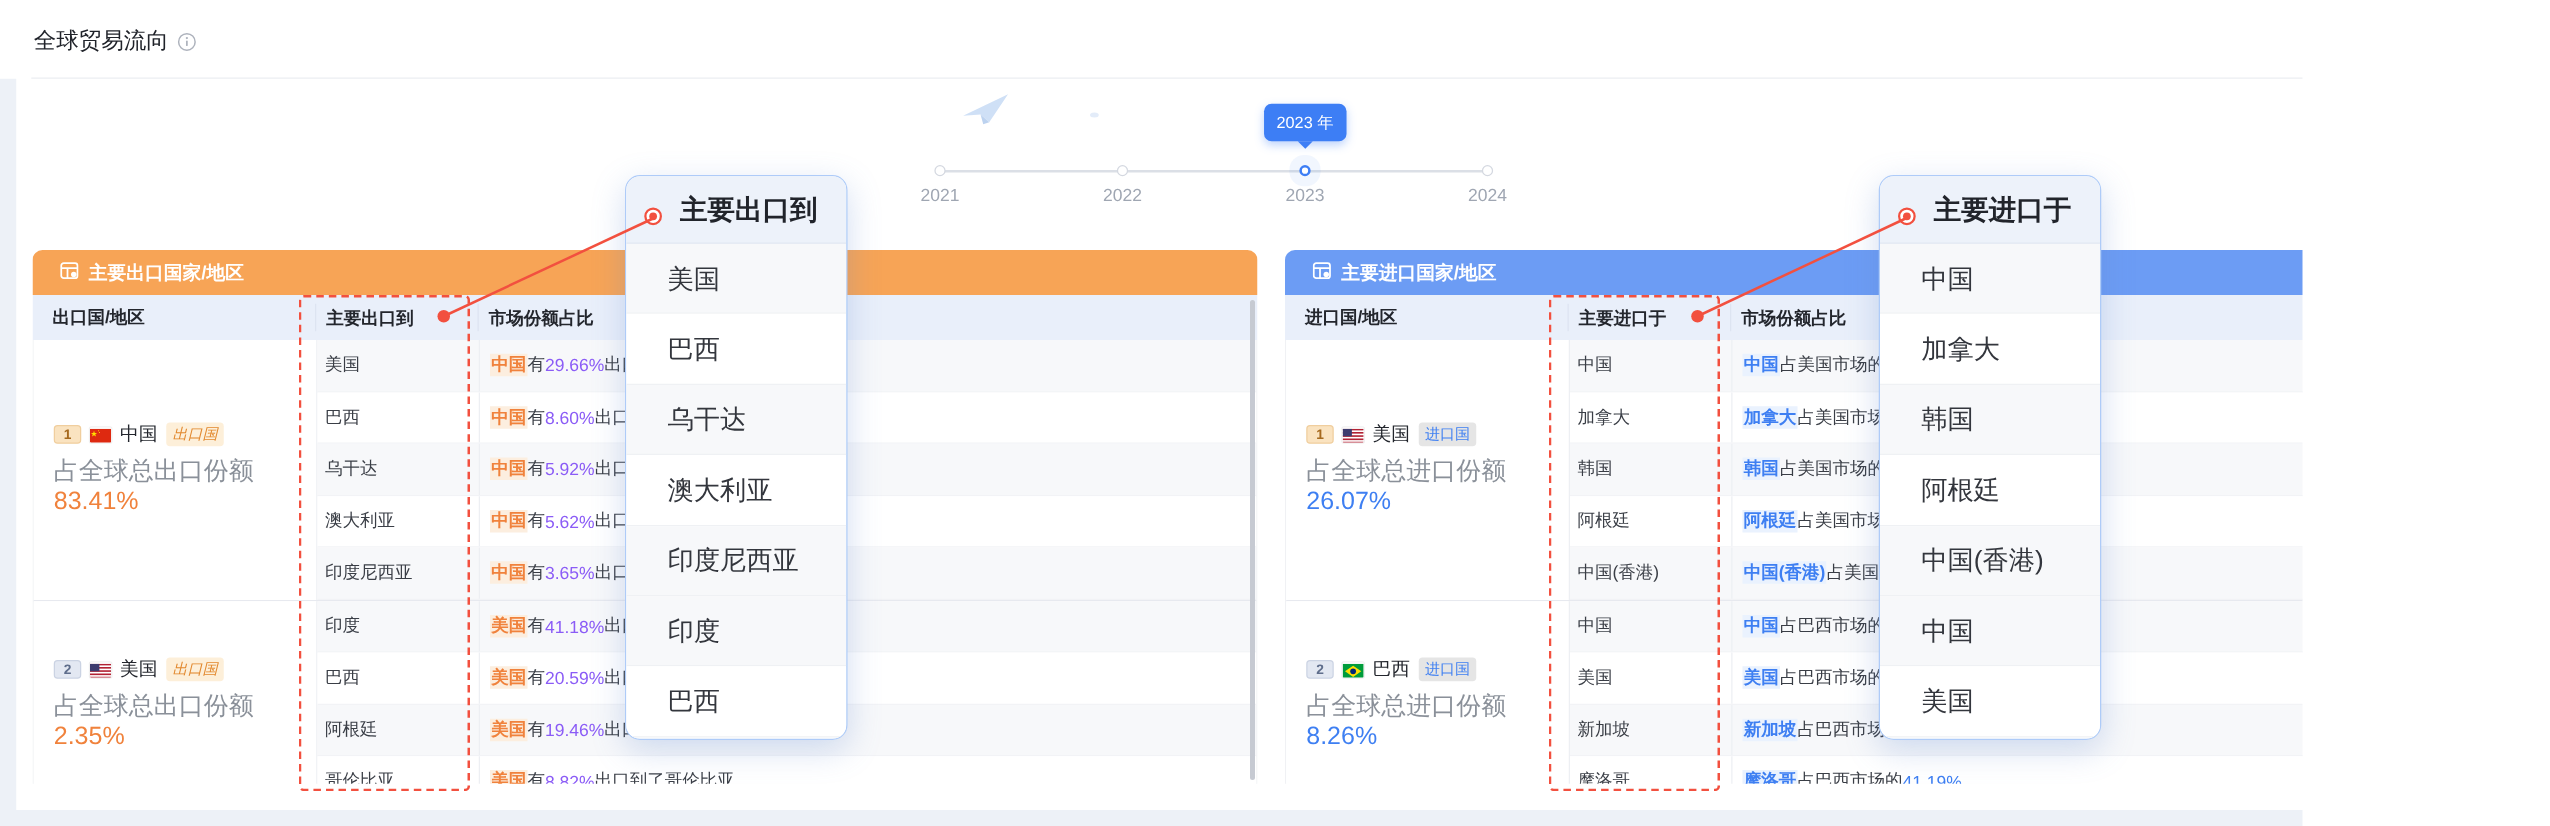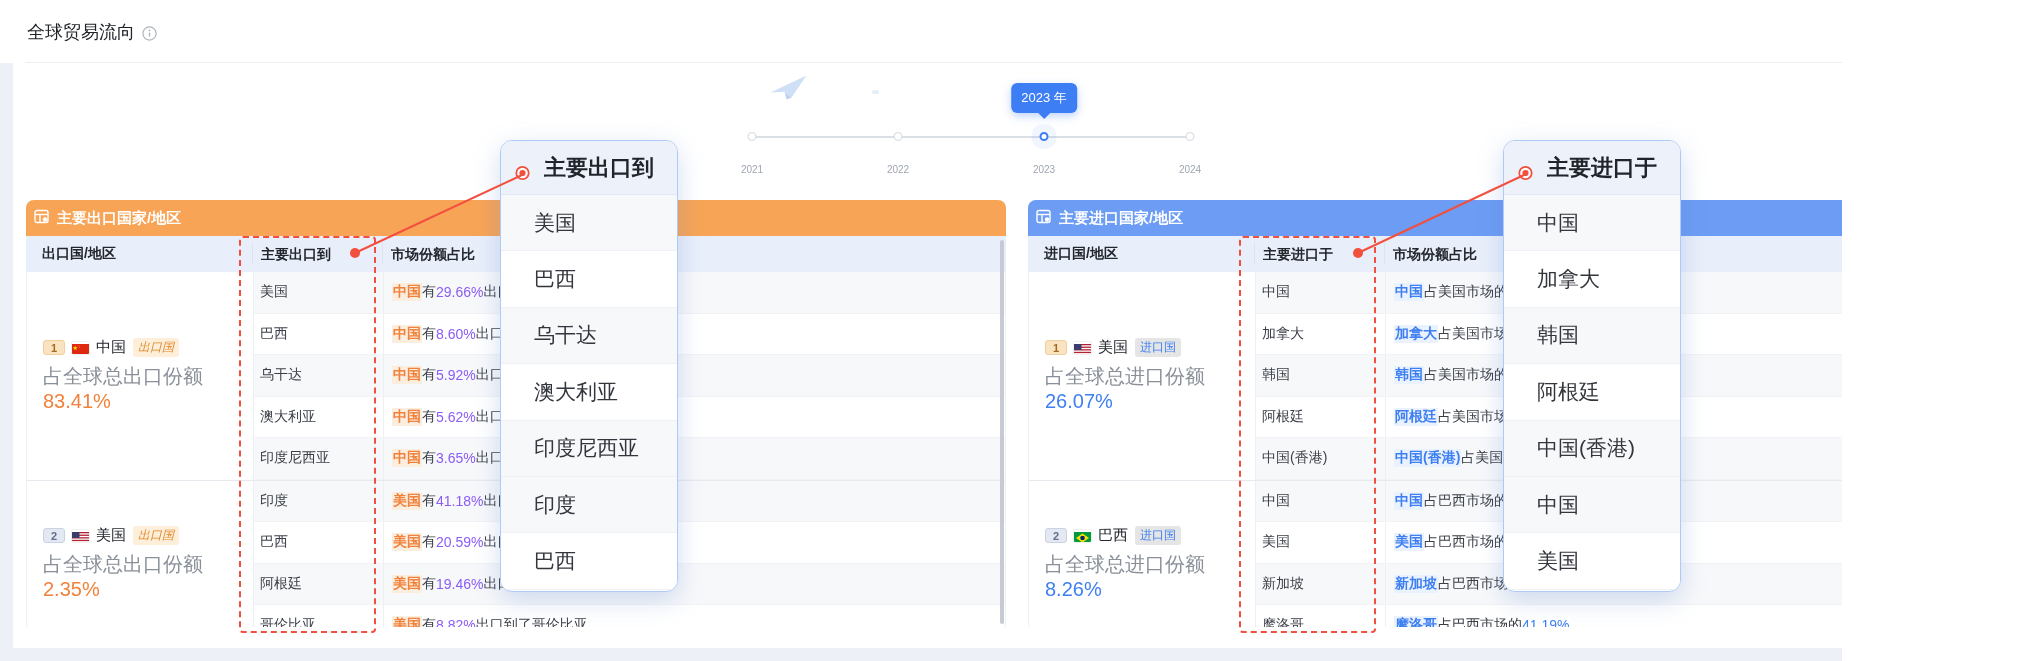--- a/index.html
+++ b/index.html
@@ -13,29 +13,29 @@
   
   .strip{position:absolute;background:#EDF1F7;z-index:3;}
   .strip.left{left:0;top:63px;width:13px;height:598px;}
   .strip.right{left:2011px;top:63px;width:29px;height:598px;}
   .strip.bottom{left:0;top:648px;width:2040px;height:13px;}
 
   
   .slider-track{position:absolute;left:752px;top:136px;width:438px;height:2px;background:#DBDFE6;border-radius:1px;z-index:2;}
   .slider-dot{position:absolute;width:9px;height:9px;border-radius:50%;background:#fff;border:1.5px solid #D4D8E0;top:132px;transform:translateX(-50%);z-index:2;box-sizing:border-box;}
   .slider-dot.active{border:2px solid #3D7EF5;box-shadow:0 0 0 8px rgba(61,126,245,.07);}
-  .year-label{position:absolute;top:148px;transform:translateX(-50%);font-size:10px;color:#9FA6B2;z-index:2;margin-top:16px;}
+  .year-label{position:absolute;top:148px;transform:translateX(-50%);font-size:14px;color:#9FA6B2;z-index:2;}
   .tooltip{position:absolute;left:1044px;top:83px;transform:translateX(-50%);background:#3D7EF5;color:#fff;font-size:13px;padding:6px 10px;border-radius:6px;z-index:6;white-space:nowrap;box-shadow:0 3px 8px rgba(61,126,245,.35);}
   .tooltip:after{content:"";position:absolute;left:50%;bottom:-6px;transform:translateX(-50%);border:6px solid transparent;border-top-color:#3D7EF5;border-bottom:none;}
   .deco-plane{position:absolute;left:768px;top:76px;opacity:.55;z-index:1;transform:rotate(-8deg);}
   .deco-dot{position:absolute;left:872px;top:90px;width:7px;height:4px;border-radius:50%;background:#D7E4F6;opacity:.7;z-index:1;}
 
   
   .trade-table{position:absolute;top:200px;width:980px;height:427px;overflow:hidden;z-index:1;background:#fff;}
-  .trade-table .bar{height:36px;border-radius:8px 8px 0 0;display:flex;align-items:center;color:#fff;font-size:15px;font-weight:bold;gap:8px;padding-left:8px;box-sizing:border-box;}
+  .trade-table .bar{height:36px;border-radius:8px 8px 0 0;display:flex;align-items:center;color:#fff;font-size:15px;font-weight:bold;gap:8px;padding-left:22px;box-sizing:border-box;}
   .t-orange .bar{background:#F7A456;}
   .t-blue .bar{background:#6C9CF4;}
   .cols{display:flex;height:36px;background:#E9EFFA;font-size:14px;font-weight:bold;color:#23262D;align-items:center;box-sizing:border-box;}
   .cols .c1{width:226px;padding-left:16px;box-sizing:border-box;}
   .cols .c2{width:130px;padding-left:8px;box-sizing:border-box;border-left:1px solid #DDE4F1;height:22px;line-height:22px;}
   .cols .c3{flex:1;padding-left:8px;box-sizing:border-box;border-left:1px solid #DDE4F1;height:22px;line-height:22px;}
   .tbody{border-left:1px solid #F0F1F4;border-right:1px solid #F0F1F4;box-sizing:border-box;}
   .group{display:flex;}
   .group + .group{border-top:1px solid #E7E9EF;}
   .gcell{width:226px;box-sizing:border-box;display:flex;flex-direction:column;justify-content:center;padding-left:16px;gap:6px;background:#fff;}

